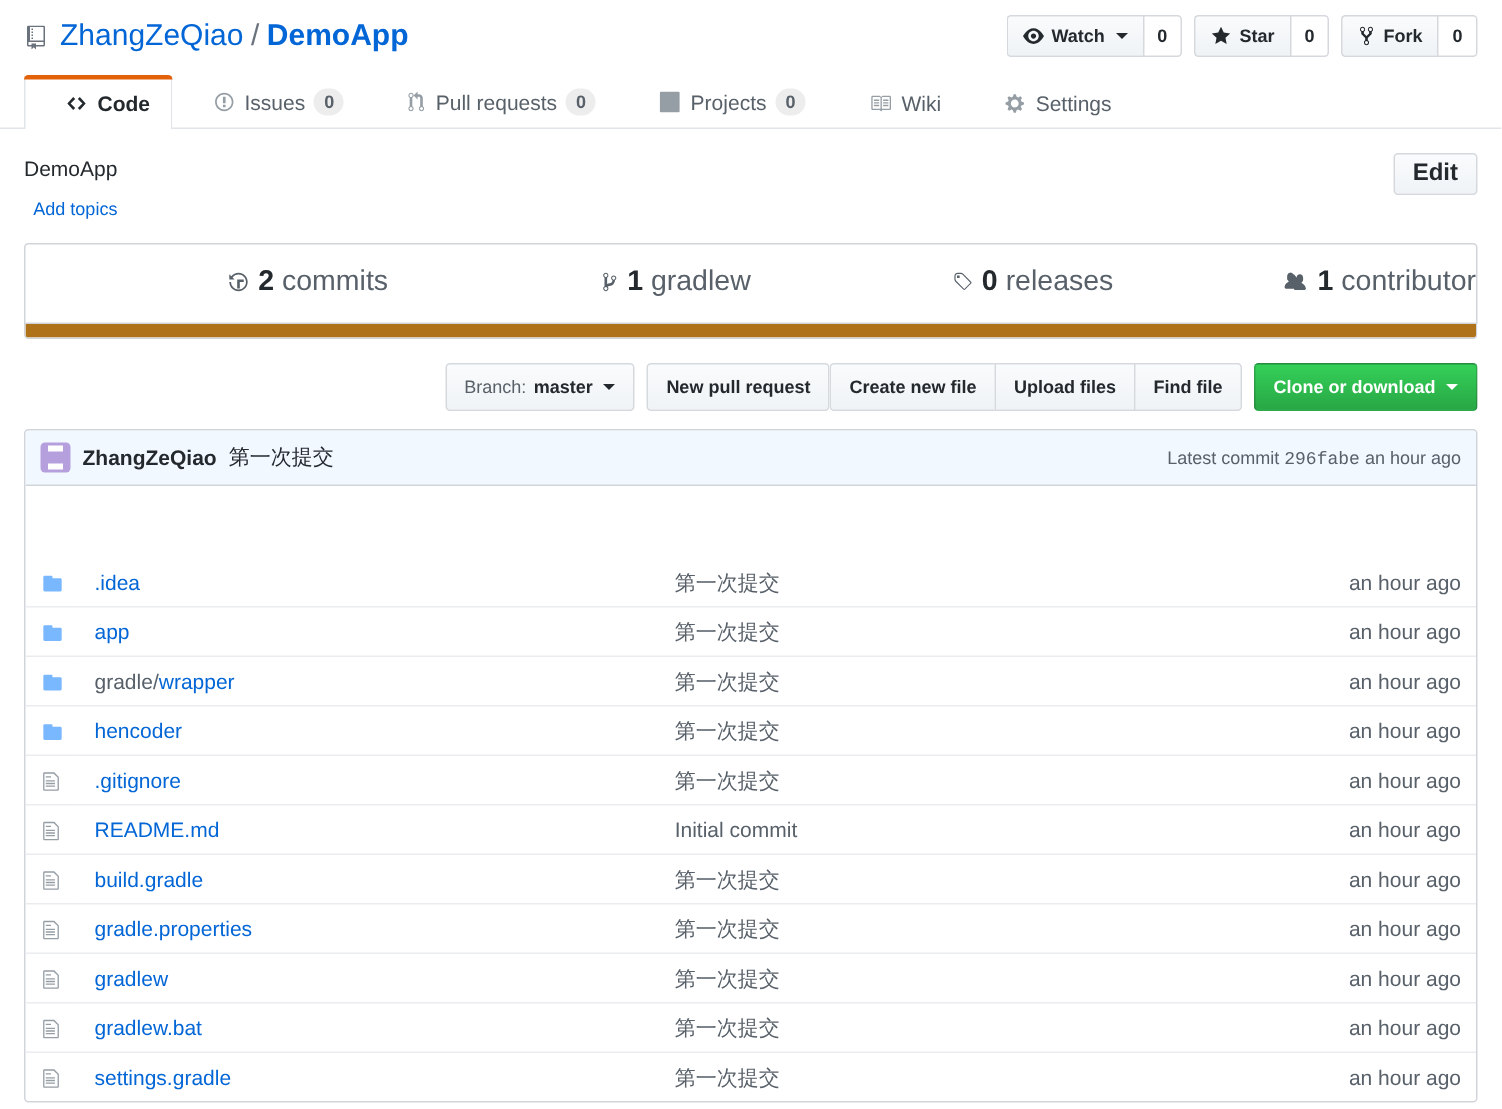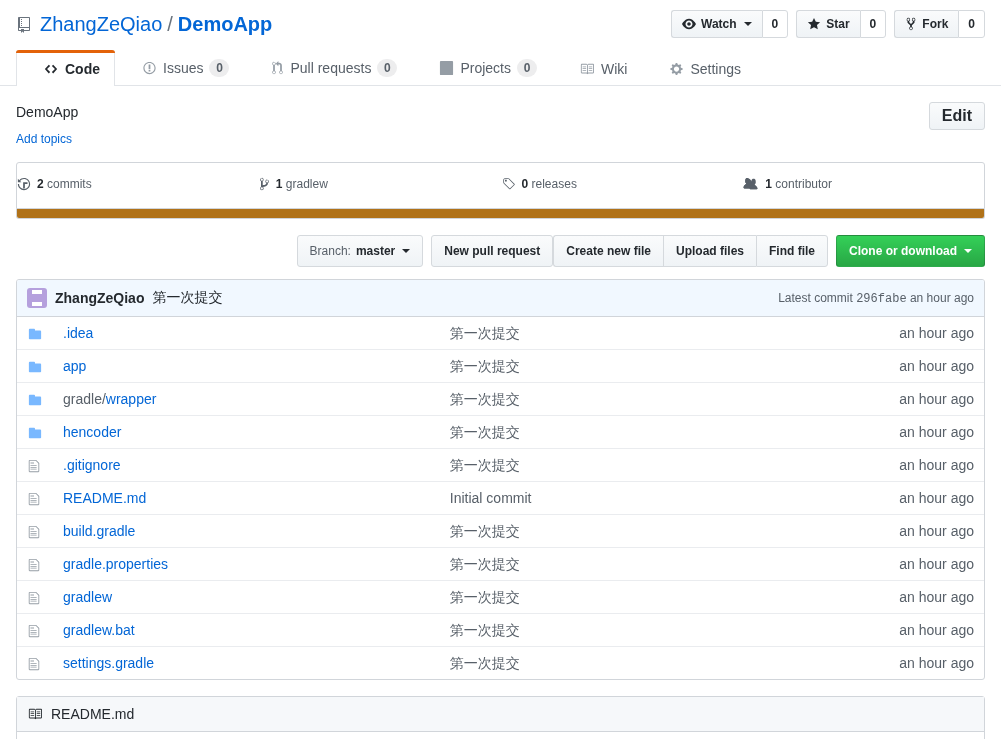--- a/index.html
+++ b/index.html
@@ -129,21 +129,21 @@
   }
 
   
   .repo-meta {
     padding: 16px 16px 0 16px;
     display: flex;
     justify-content: space-between;
     align-items: flex-start;
   }
   .meta-left .description { font-size: 14px; color: #24292e; line-height: 1.5; }
-  .meta-left .topics { margin-top: 9px; font-size: 12px; }
+  .meta-left .topics { margin-top: 9px; font-size: 12px; text-align: right; }
   .meta-left .topics a { color: #0366d6; font-size: 12px; }
   .btn-edit {
     background: linear-gradient(#fafbfc, #eff3f6);
     border: 1px solid #d5d9dd;
     border-radius: 3px;
     padding: 4px 12px;
     font-size: 16px;
     font-weight: bold;
     color: #24292e;
     cursor: pointer;
@@ -152,23 +152,23 @@
   
   .summary-wrap { padding: 0 16px; margin-top: 16px; }
   .overall-summary {
     border: 1px solid #d1d5da;
     border-radius: 3px 3px 0 0;
     background: #fff;
   }
   .summary-list { display: flex; list-style: none; margin: 0; padding: 0; }
   .summary-list li {
     flex: 1;
-    text-align: left;
+    text-align: right;
     padding: 14px 0;
-    font-size: 12px;
+    font-size: 19px;
     color: #586069;
   }
   .summary-list li a {
     color: #586069;
     display: inline-flex;
     align-items: center;
     gap: 6px;
   }
   .summary-list .num { font-weight: bold; color: #24292e; }
   .lang-bar {
@@ -271,21 +271,21 @@
   }
   .commit-author { color: #24292e; font-weight: bold; }
   .commit-msg { color: #24292e; }
   .commit-right { color: #586069; font-size: 12px; }
   .commit-right .sha {
     font-family: "Liberation Mono", "DejaVu Sans Mono", monospace;
     font-size: 12px;
     color: #586069;
   }
 
-  table.files { width: 100%; border-collapse: collapse; }
+  table.files { width: 100%; border-collapse: collapse; margin-top: 48px; }
   table.files tr { border-top: 1px solid #eaecef; }
   table.files tr:first-child { border-top: none; }
   table.files td {
     padding: 6px 10px;
     font-size: 14px;
     vertical-align: middle;
     line-height: 20px;
   }
   td.icon-cell { width: 28px; padding-right: 0; }
   td.name-cell { width: 40%; }

